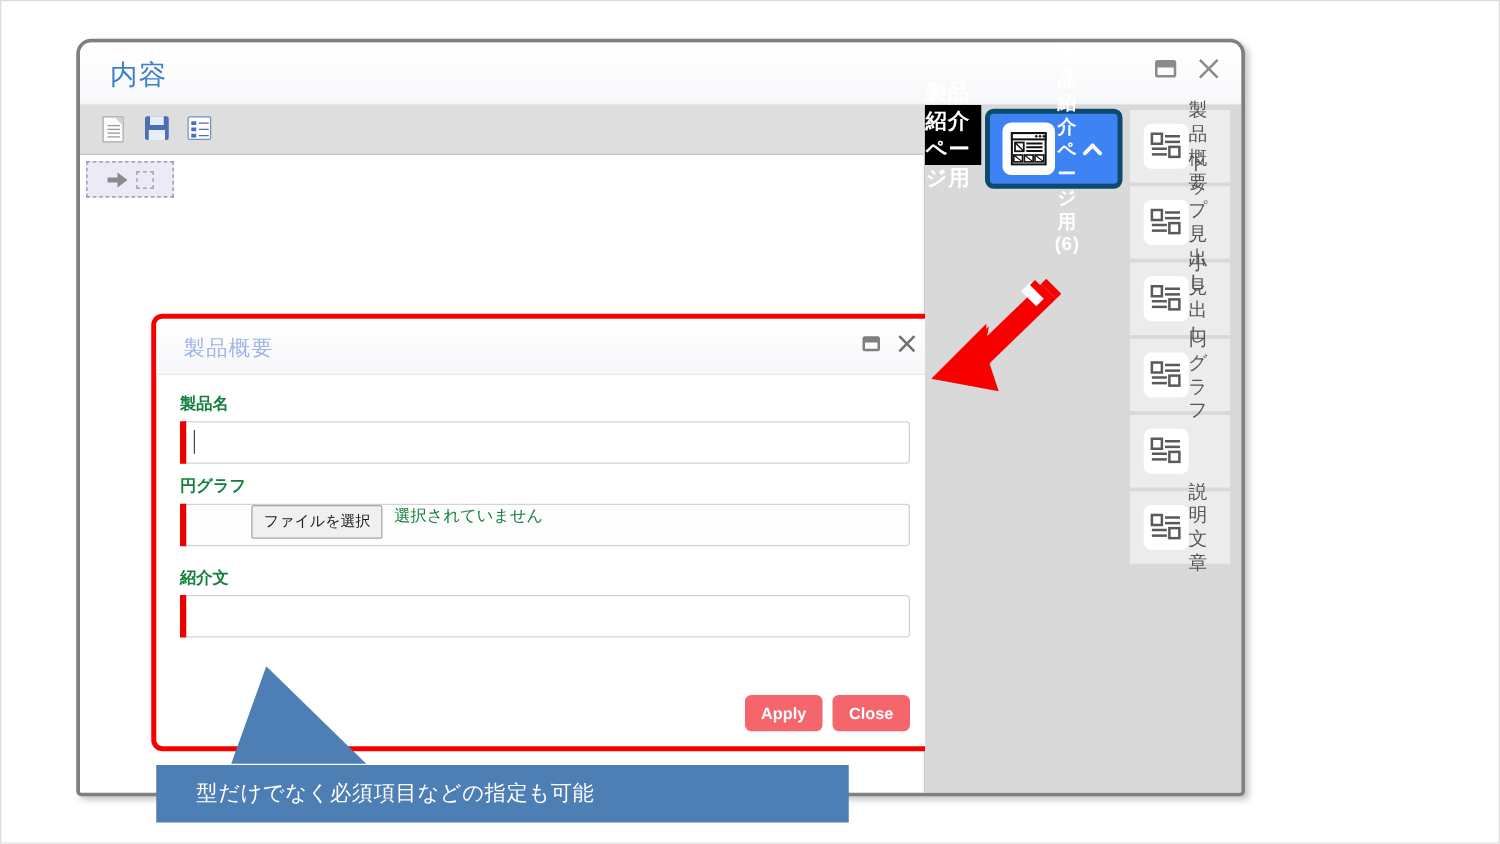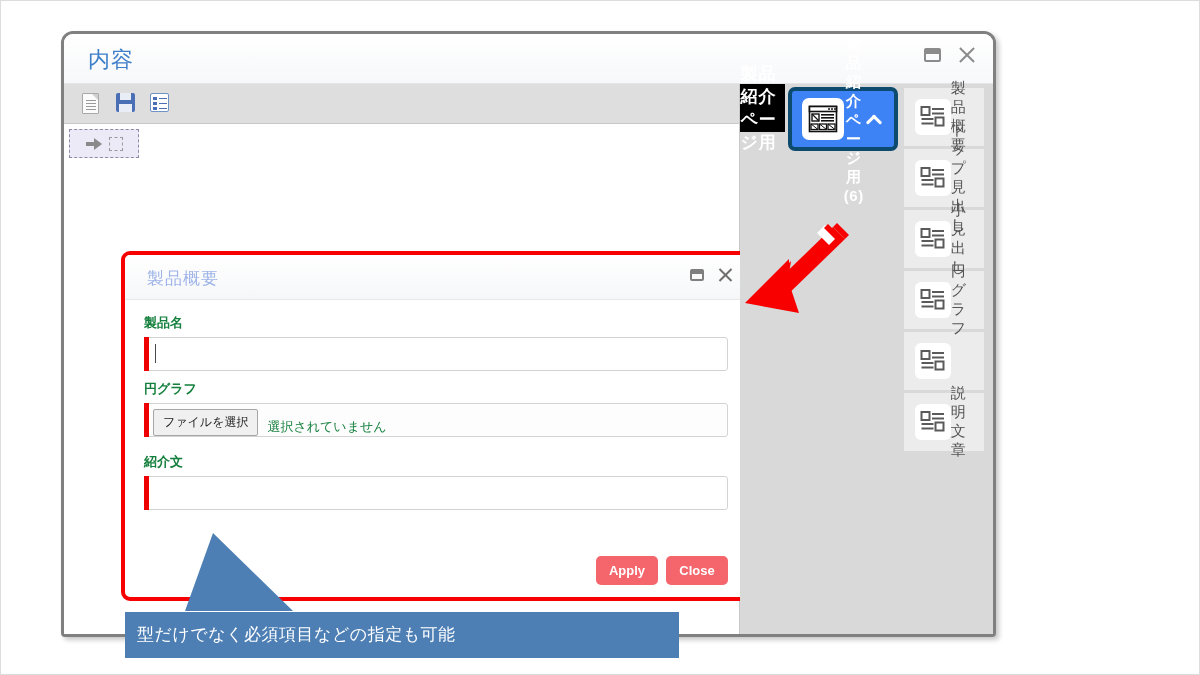--- a/index.html
+++ b/index.html
@@ -227,21 +227,21 @@
   .caret-bar {
     position: absolute; left: 11px; top: 7px;
     width: 1px; height: 19px; background: #4a4a4a;
   }
   .file-row {
     position: relative;
     width: 100%; height: 34px;
     border: 1px solid #d3d3d3;
     border-radius: 3px;
     background: #fdfdfd;
-    display: flex; align-items: flex-end;
+    display: flex; align-items: flex-start; padding-left: 48px;
   }
   .file-btn {
     margin-left: 8px;
     padding: 4px 9px;
     background: #f0f0f0;
     border: 1px solid #a6a6a6;
     border-radius: 2px;
     font-size: 12px; color: #1a1a1a;
     white-space: nowrap;
   }
@@ -352,21 +352,21 @@
   }
   .callout {
     position: absolute;
     left: 124px; top: 611px;
     width: 554px; height: 46px;
     background: #4d7fb5;
     pointer-events: none;
   }
   .callout-text {
     position: absolute;
-    left: 12px; top: 11px;
+    left: 32px; top: 11px;
     color: #ffffff;
     font-size: 17px;
     letter-spacing: .5px;
   }
   .callout-tail {
     position: absolute;
     left: 200px; top: 535px;
     width: 0; height: 0;
     border-left: 0px solid transparent;
     pointer-events: none;

